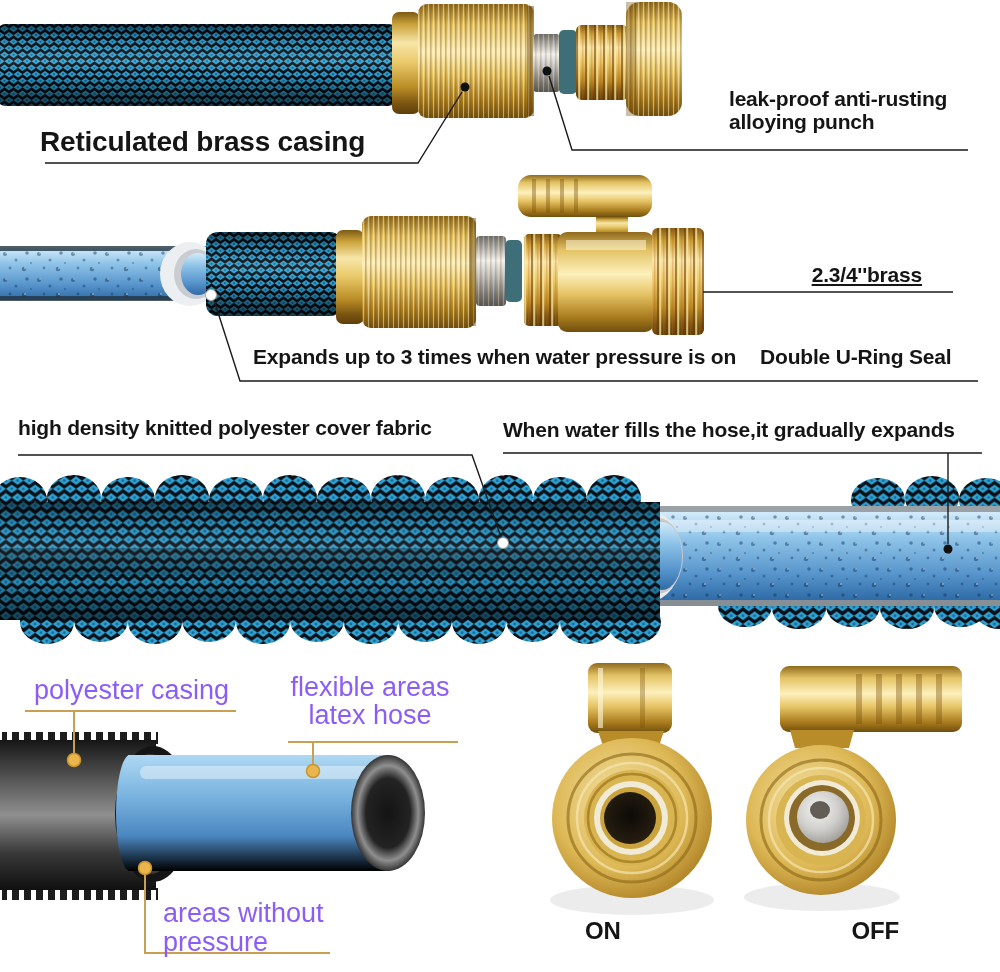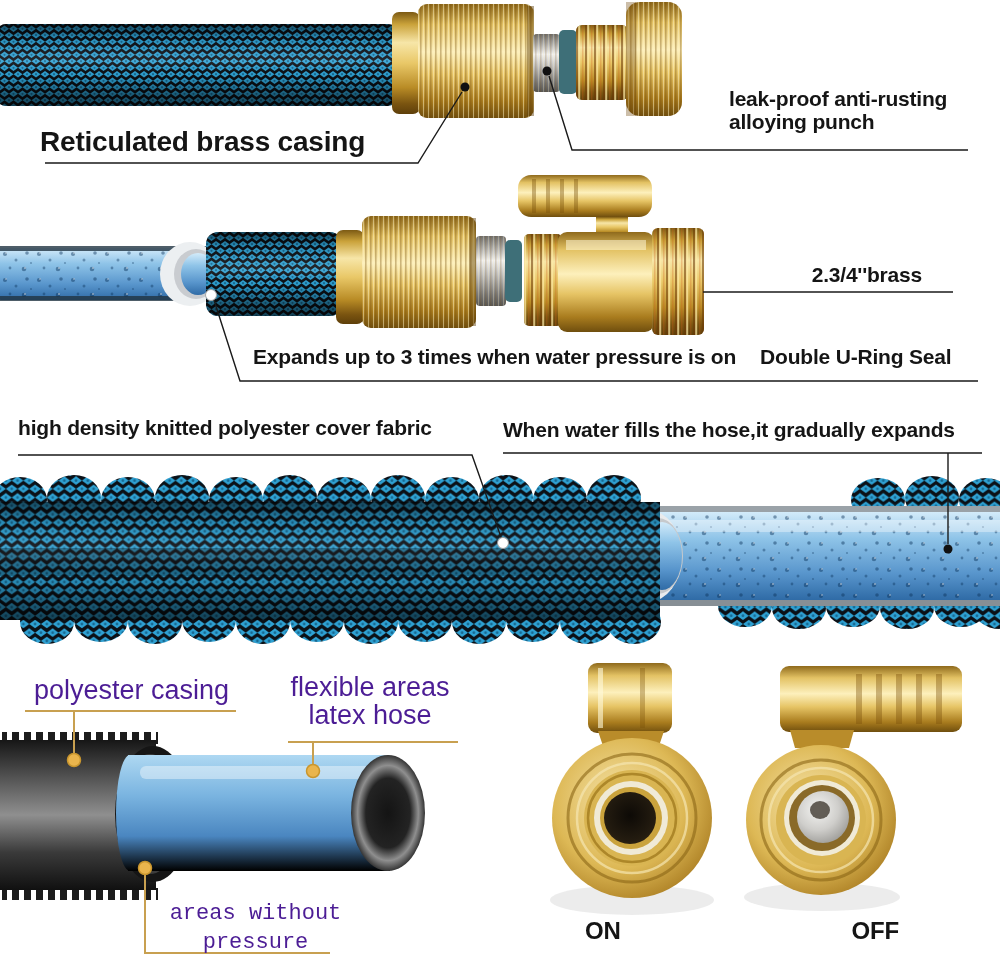--- a/index.html
+++ b/index.html
@@ -2,31 +2,31 @@
 <html><head>
 <meta charset="utf-8">
 <style>
   html,body{margin:0;padding:0;background:#fff;}
   #stage{position:relative;width:1000px;height:972px;background:#ffffff;overflow:hidden;
          font-family:"Liberation Sans",sans-serif;}
   .art{position:absolute;left:0;z-index:1;}
   #leaders{position:absolute;left:0;top:0;z-index:5;pointer-events:none;}
   .lbl{position:absolute;z-index:10;font-family:"Liberation Sans",sans-serif;font-weight:bold;
        color:#151515;white-space:nowrap;letter-spacing:-0.2px;}
-  .lbl-blue{font-weight:normal;color:#4c1d95;letter-spacing:0;}
+  .lbl-blue{font-weight:normal;color:#8b5cf6;letter-spacing:0;}
   #lbl-reticulated{left:40px;top:126px;font-size:28px;}
   #lbl-leakproof{left:729px;top:87px;font-size:21px;line-height:23px;}
-  #lbl-brass-size{left:700px;top:263px;width:222px;text-align:right;font-size:21px;}
+  #lbl-brass-size{left:700px;top:263px;width:222px;text-align:right;font-size:21px;text-decoration:underline;}
   #lbl-expands{left:253px;top:345px;font-size:21px;}
   #lbl-expands .gap{margin-left:24px;}
   #lbl-fabric{left:18px;top:416px;font-size:21px;}
   #lbl-whenwater{left:503px;top:418px;font-size:21px;}
   #lbl-polyester{left:34px;top:675px;font-size:27px;}
   #lbl-flexible{left:278px;top:673px;width:184px;text-align:center;font-size:27px;line-height:28px;white-space:normal;}
-  #lbl-areas{left:163px;top:899px;width:185px;text-align:center;font-size:22px;line-height:29px;white-space:normal;font-family:Liberation Mono, monospace;}
+  #lbl-areas{left:163px;top:899px;width:185px;text-align:left;font-size:27px;line-height:29px;white-space:normal;}
   #lbl-on{left:585px;top:917px;width:95px;text-align:left;font-size:24px;}
   #lbl-off{left:804px;top:917px;width:95px;text-align:right;font-size:24px;}
 </style>
 </head>
 <body>
 
 <div id="stage">
 
   <svg class="art" style="top:0" width="1000" height="170" viewBox="0 0 1000 170">
     <defs>

